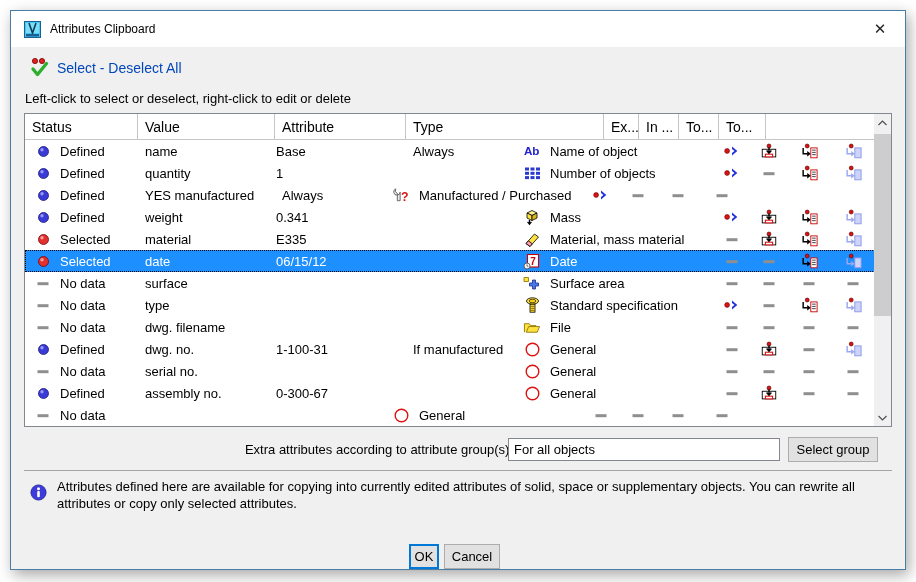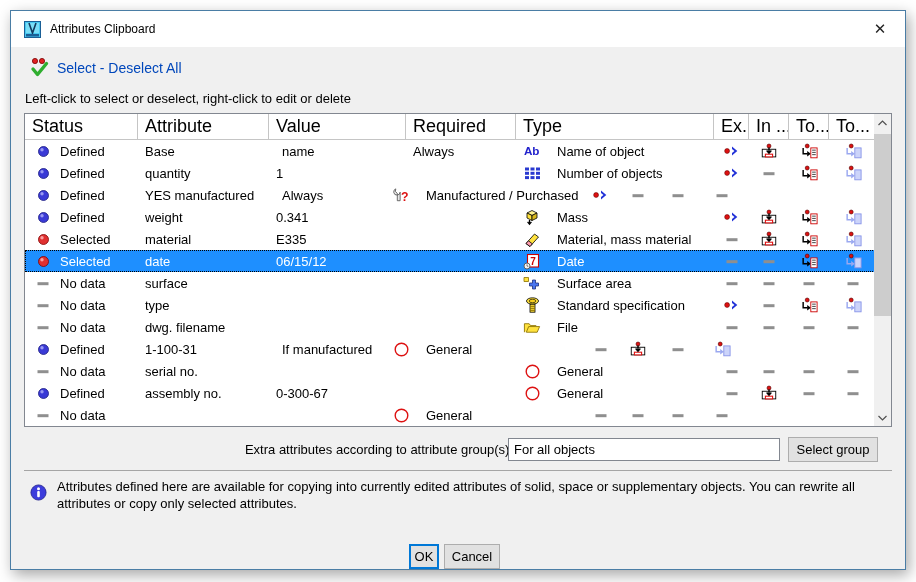--- a/index.html
+++ b/index.html
@@ -13,30 +13,30 @@
   .title-text{font-size:12px;color:#000;}
   .close-btn{position:absolute;right:6px;top:4px;width:38px;height:28px;display:flex;
     align-items:center;justify-content:center;font-size:15px;color:#222;cursor:default;}
   .link-row{position:absolute;left:18px;top:46px;display:flex;align-items:center;gap:7px;}
   .link-row .lbl{font-size:14px;color:#0047bb;}
   .instruction{position:absolute;left:14px;top:80px;font-size:13px;color:#000;}
 
   .tablewrap{position:absolute;left:13px;top:102px;width:868px;height:314px;background:#ffffff;
     border:1px solid #828790;}
   .thead{display:flex;height:26px;border-bottom:1px solid #c5c5c5;background:#ffffff;}
-  .th{font-size:18px;color:#000;display:flex;align-items:center;padding-left:7px;
+  .th{font-size:14px;color:#000;display:flex;align-items:center;padding-left:7px;
     border-right:1px solid #c5c5c5;overflow:hidden;white-space:nowrap;}
   .tbody{position:relative;}
   .trow{display:flex;height:22px;align-items:center;background:#ffffff;color:#000;}
   .trow.selected{background:#1e8fff;color:#ffffff;outline:1px dotted #000;outline-offset:-1px;}
   .td{font-size:13px;display:flex;align-items:center;padding-left:7px;overflow:hidden;
     white-space:nowrap;height:100%;}
   .td .icon{display:inline-flex;width:18px;height:18px;align-items:center;justify-content:center;flex:0 0 auto;}
   .td.c-status .icon{margin-right:8px;margin-left:2px;}
-  .td.c-type .icon{margin-right:16px;}
+  .td.c-type .icon{margin-right:9px;}
   .td.c-mini{justify-content:center;padding-left:0;}
   .scrollbar{position:absolute;right:0;top:0;width:17px;height:312px;background:#f0f0f0;}
   .sb-btn{position:absolute;left:0;width:17px;height:17px;display:flex;align-items:center;
     justify-content:center;color:#505050;}
   .sb-up{top:0;} .sb-down{bottom:0;}
   .sb-thumb{position:absolute;left:0;top:20px;width:17px;height:182px;background:#cdcdcd;}
 
   .extra-row{position:absolute;left:0;top:426px;width:100%;height:26px;}
   .extra-label{position:absolute;right:392px;top:5px;font-size:13px;color:#000;}
   .extra-field{position:absolute;left:497px;top:1px;width:272px;height:23px;background:#ffffff;
@@ -83,42 +83,41 @@
       </svg>
     </span>
     <span class="lbl">Select - Deselect All</span>
   </div>
 
   <div class="instruction">Left-click to select or deselect, right-click to edit or delete</div>
 
   <div class="tablewrap">
     <div class="thead" id="thead">
         <div class="th" style="width: 113px;">Status</div>
+        <div class="th" style="width: 137px;">Value</div>
         <div class="th" style="width: 131px;">Attribute</div>
-        <div class="th" style="width: 137px;">Value</div>
-        <div class="th" style="width: 110px;">Required</div>
         <div class="th" style="width: 198px;">Type</div>
         <div class="th" style="width: 35px;">Ex...</div>
         <div class="th" style="width: 40px;">In ...</div>
         <div class="th" style="width: 40px;">To...</div>
         <div class="th" style="width: 47px;">To...</div>
       </div>
     <div class="tbody" id="tbody">
         <div class="trow">
           <div class="td c-status" style="width: 113px;">
             <span class="icon">
               <svg width="13" height="13" viewBox="0 0 13 13">
                 <circle cx="6.5" cy="6.5" r="5" fill="#3a3ad6" stroke="#1a1a80" stroke-width="0.8"></circle>
                 <circle cx="5" cy="4.8" r="1.7" fill="#9a9af2"></circle>
               </svg>
             </span>
             <span>Defined</span>
           </div>
+          <div class="td c-attribute" style="width: 131px;">name</div>
           <div class="td c-value" style="width: 137px;">Base</div>
-          <div class="td c-attribute" style="width: 131px;">name</div>
           <div class="td c-required" style="width: 110px;">Always</div>
           <div class="td c-type" style="width: 198px;">
             <span class="icon">
               <svg width="20" height="16" viewBox="0 0 20 16">
                 <text x="1" y="13" font-family="Liberation Sans, sans-serif" font-size="13" font-weight="bold" fill="#2222cc">Ab</text>
               </svg>
             </span>
             <span>Name of object</span>
           </div>
           <div class="td c-mini" style="width: 35px;">
@@ -642,20 +641,21 @@
         <div class="trow">
           <div class="td c-status" style="width: 113px;">
             <span class="icon">
               <svg width="13" height="13" viewBox="0 0 13 13">
                 <circle cx="6.5" cy="6.5" r="5" fill="#3a3ad6" stroke="#1a1a80" stroke-width="0.8"></circle>
                 <circle cx="5" cy="4.8" r="1.7" fill="#9a9af2"></circle>
               </svg>
             </span>
             <span>Defined</span>
           </div>
+          <div class="td c-attribute" style="width: 131px;">dwg. no.</div>
           <div class="td c-value" style="width: 137px;">1-100-31</div>
           <div class="td c-required" style="width: 110px;">If manufactured</div>
           <div class="td c-type" style="width: 198px;">
             <span class="icon">
               <svg width="17" height="17" viewBox="0 0 17 17">
                 <circle cx="8.5" cy="8.5" r="6.3" fill="none" stroke="#dd1111" stroke-width="1.4"></circle>
               </svg>
             </span>
             <span>General</span>
           </div>

